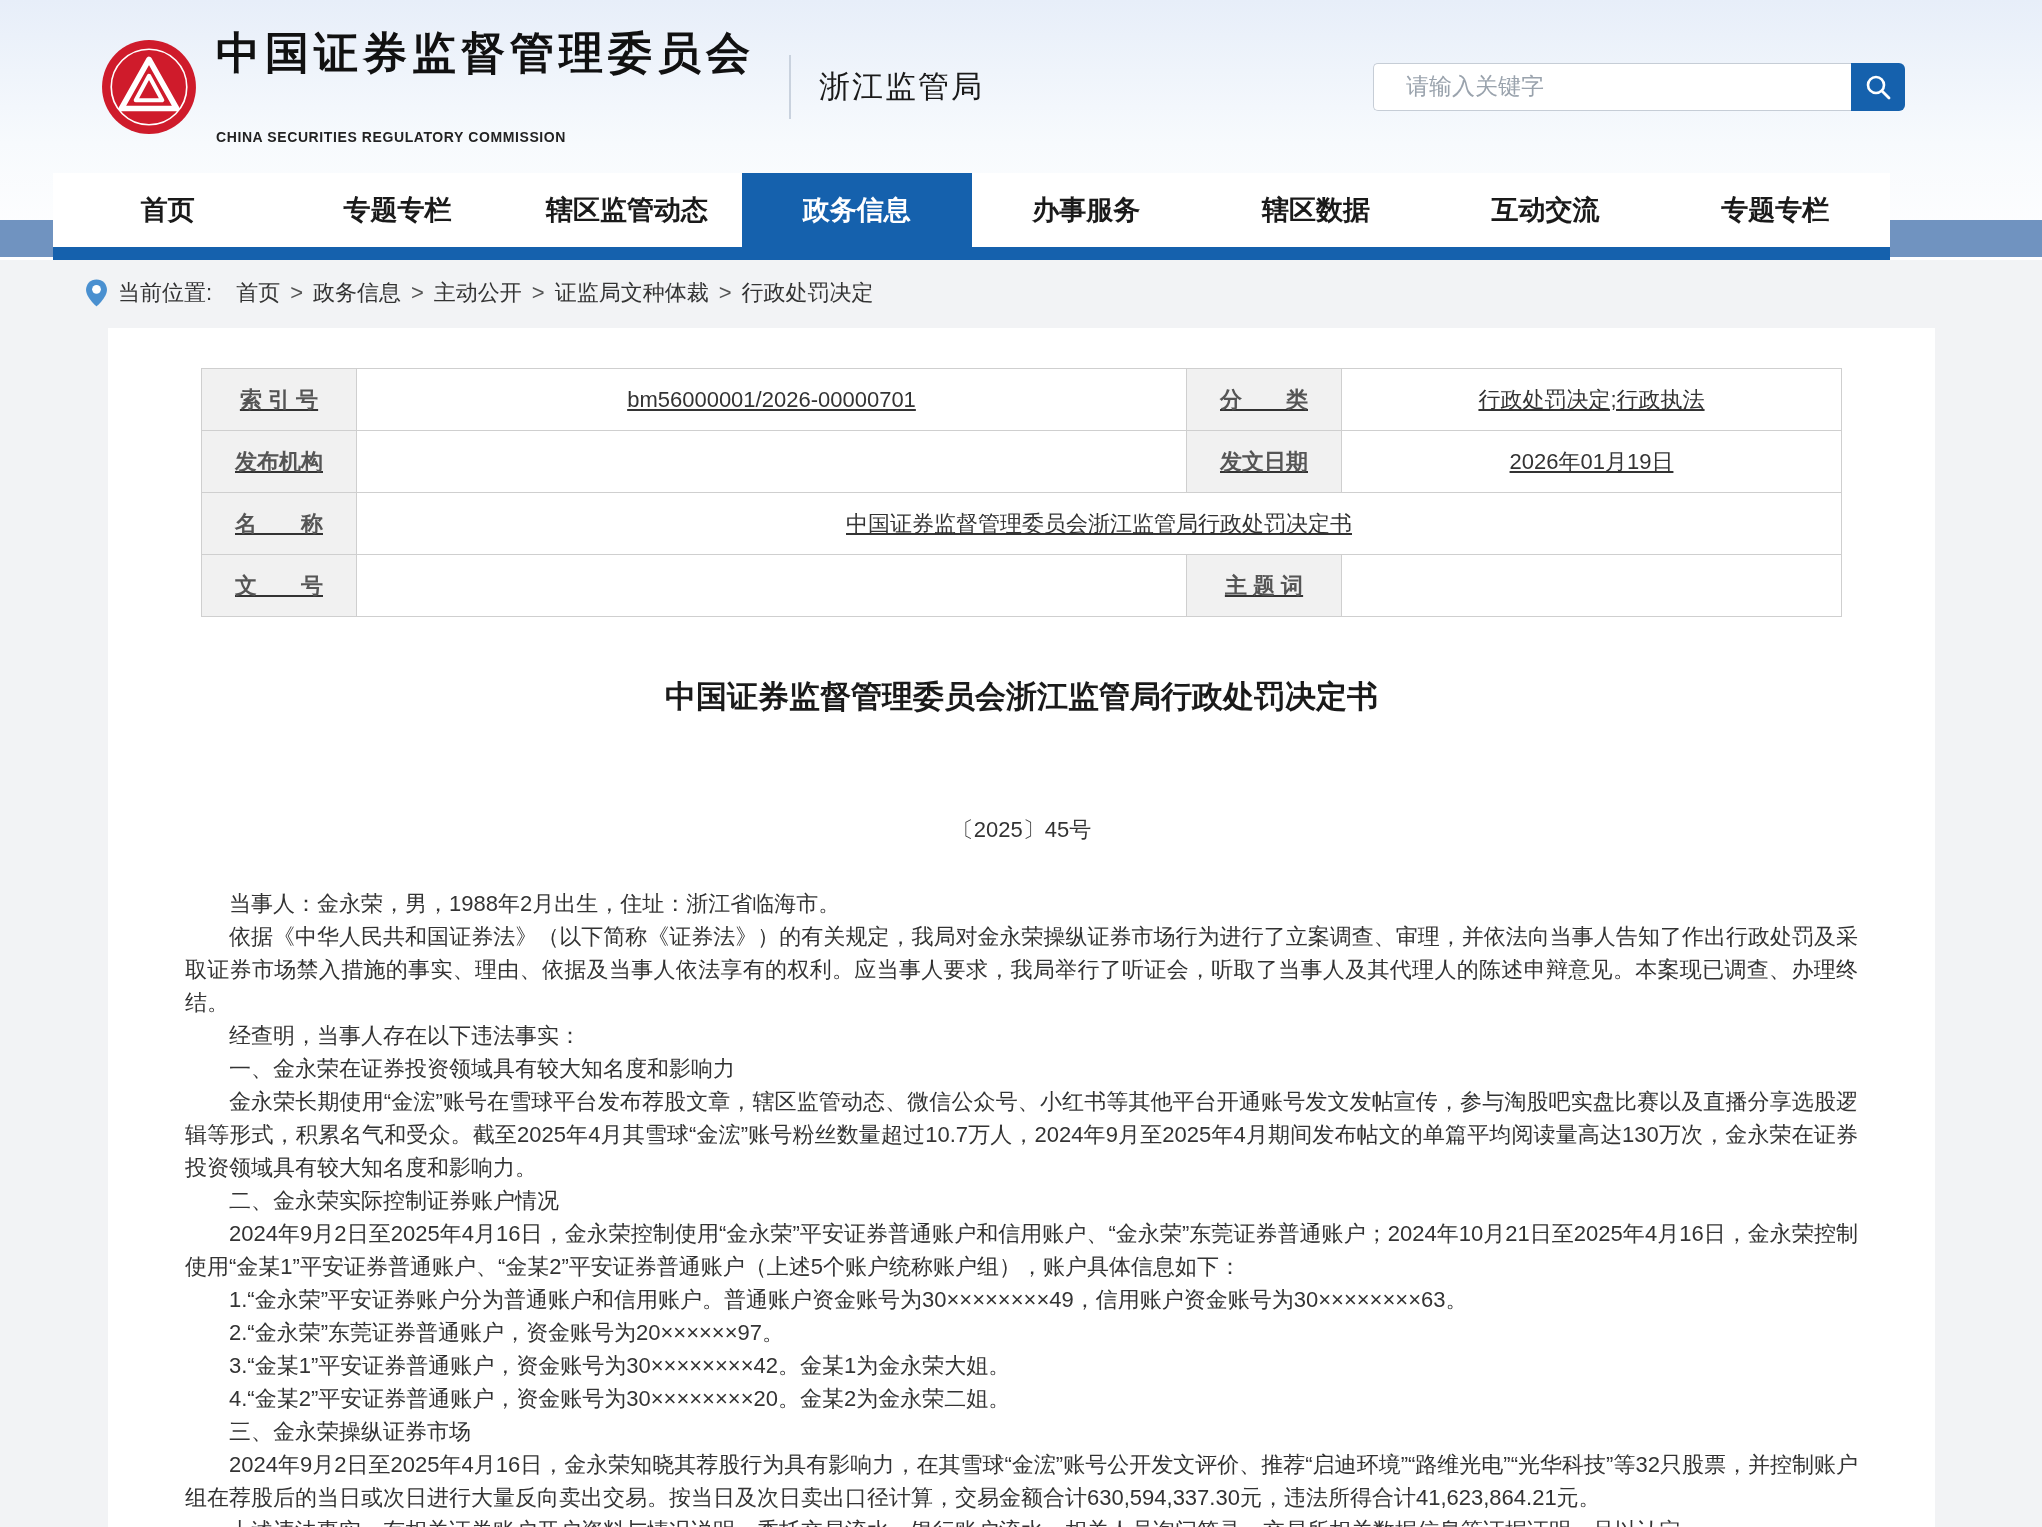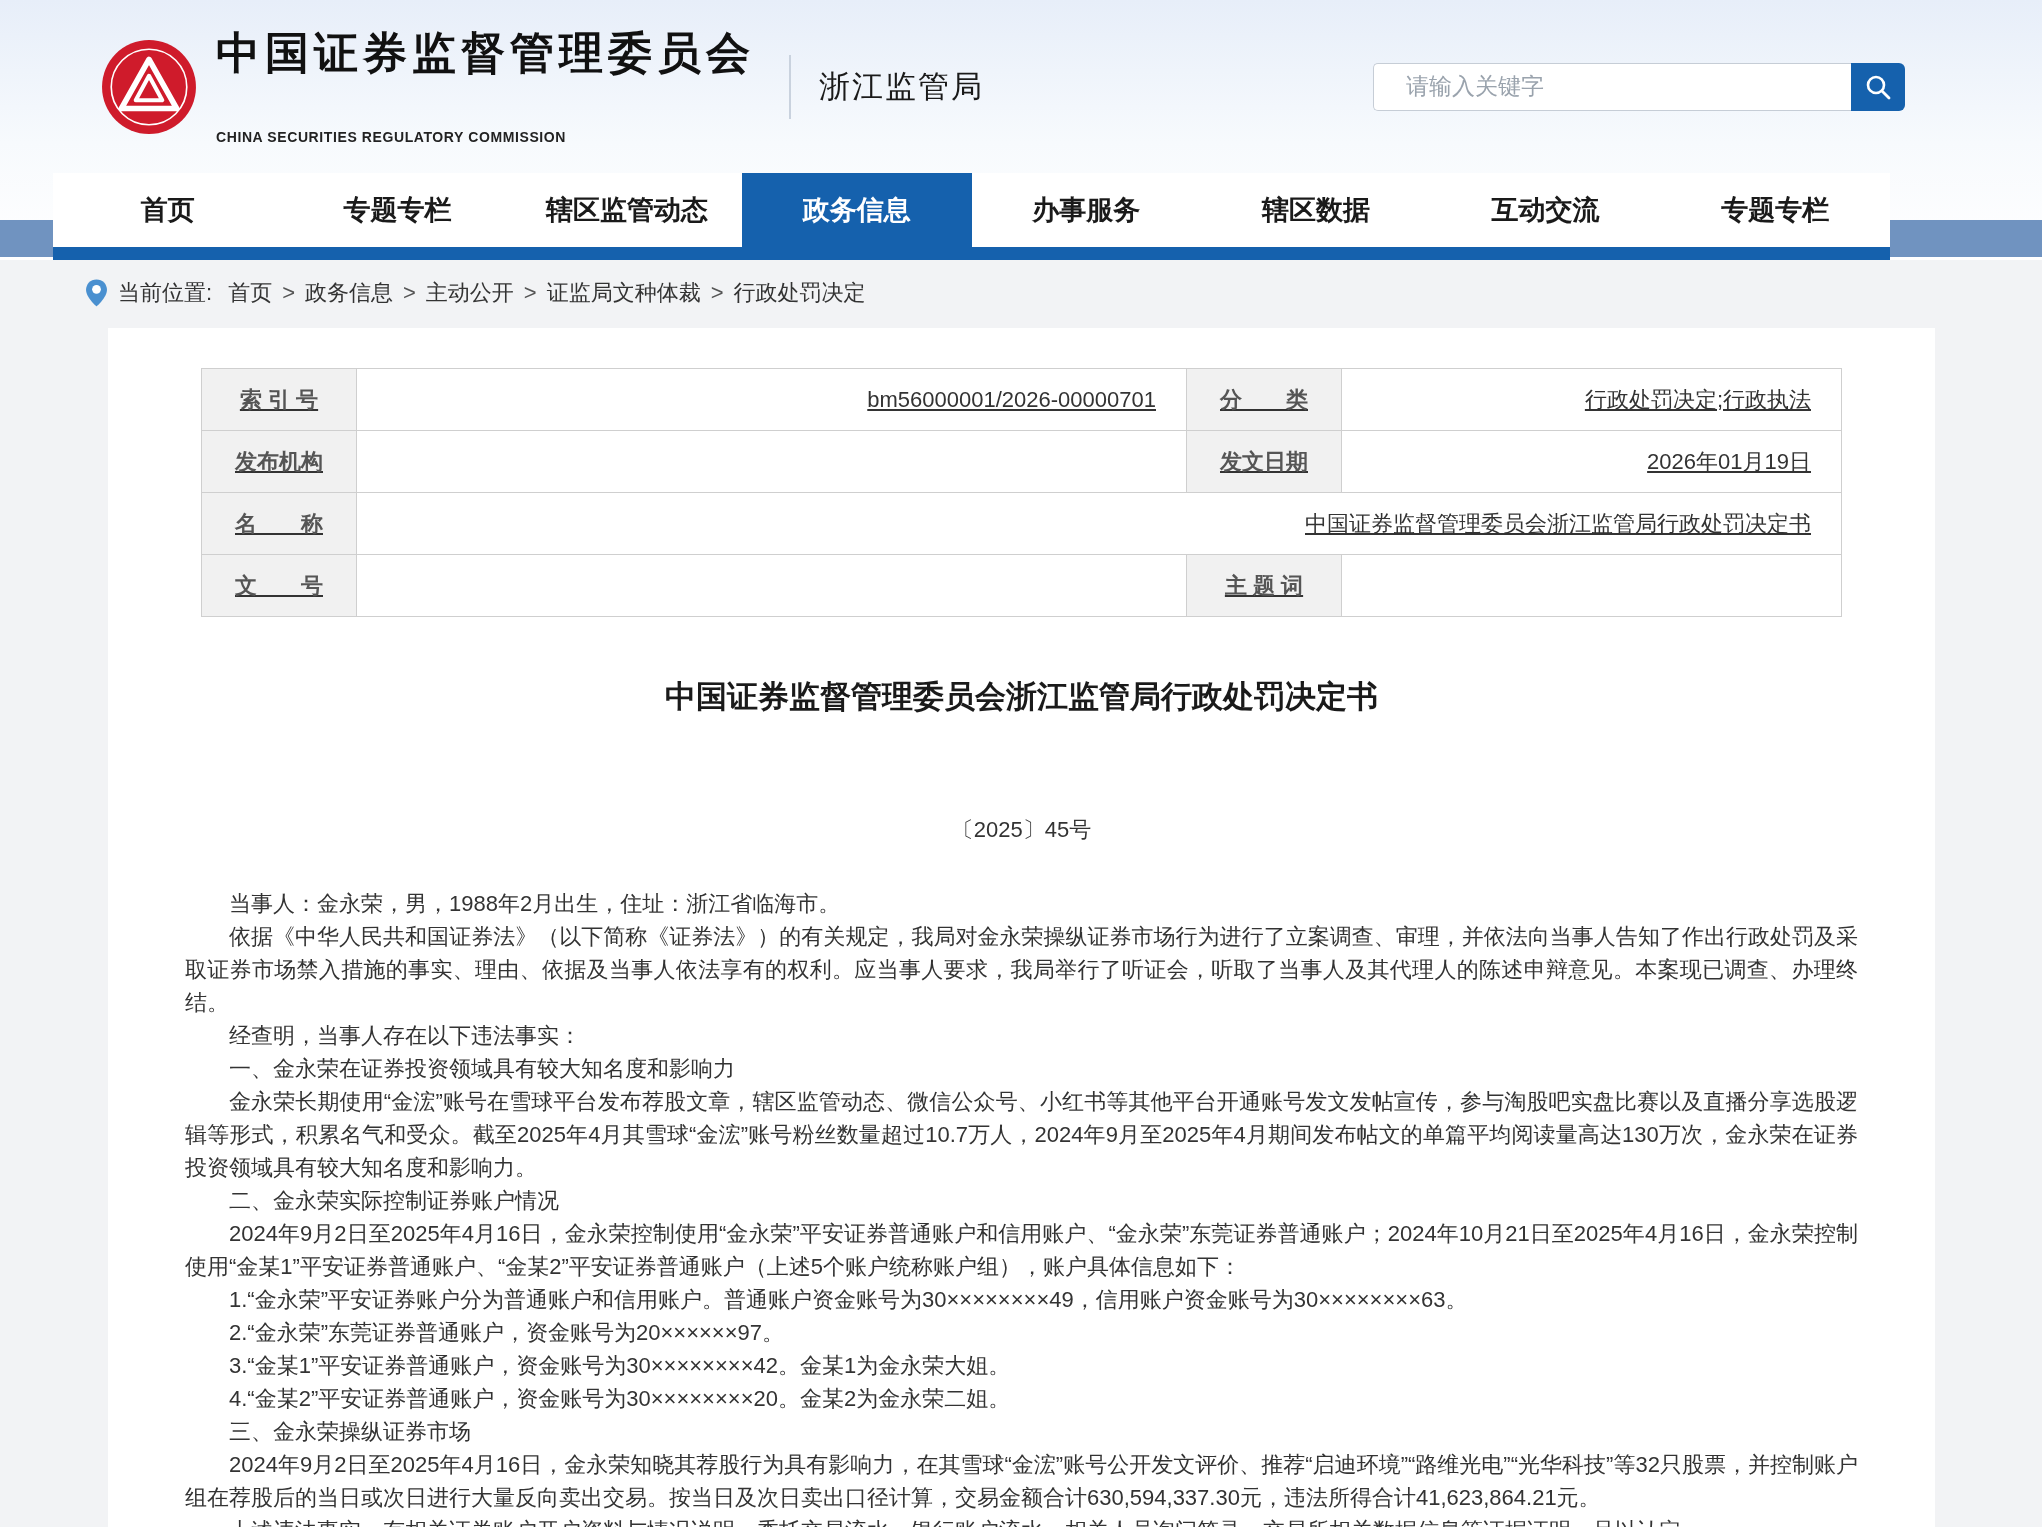--- a/index.html
+++ b/index.html
@@ -36,28 +36,28 @@
   .nav-bar{position:absolute;left:53px;top:247px;width:1837px;height:13px;background:var(--primary-blue);}
   .wing{position:absolute;top:220px;height:37px;background:var(--wing-blue);}
   .wing-left{left:0;width:53px;}
   .wing-right{left:1890px;right:0;}
 
   
   .breadcrumb{display:flex;align-items:center;margin:16px 0 0 85px;height:34px;font-size:22px;color:#333;}
   .breadcrumb .pin{display:flex;align-items:center;margin-right:10px;}
   .breadcrumb a.crumb{color:#333;text-decoration:none;cursor:pointer;}
   .breadcrumb .sep{margin:0 10px;color:#555;}
-  .bc-label{margin-right:16px;}
+  .bc-label{margin-right:24px;}
 
   
   .card{background:#ffffff;width:1827px;margin:18px 0 0 108px;box-sizing:border-box;padding:40px 0 80px 0;min-height:1180px;}
   table.meta{border-collapse:collapse;margin:0 auto;width:1640px;table-layout:fixed;text-decoration:underline;}
   table.meta td{border:1px solid var(--table-border);height:62px;font-size:22px;vertical-align:middle;box-sizing:border-box;}
   table.meta td.lbl{background:var(--label-bg);color:var(--label-text);font-weight:bold;text-align:center;}
-  table.meta td.val{background:#fff;color:#333;padding:0 30px;text-align:right;overflow:hidden;white-space:nowrap;}
+  table.meta td.val{background:#fff;color:#333;padding:0 30px;text-align:center;overflow:hidden;white-space:nowrap;}
 
   .doc-title{font-size:31px;font-weight:bold;color:#1a1a1a;text-align:center;margin:58px 90px 0 90px;line-height:44px;}
   .doc-number{font-size:22px;color:#333;text-align:center;margin-top:96px;}
   .doc-body{margin:42px 77px 0 77px;}
   .doc-body p{margin:0;font-size:22px;line-height:33px;text-indent:2em;color:var(--body-text);text-align:justify;}
 </style>
 </head>
 <body>
 
 <div class="page">

